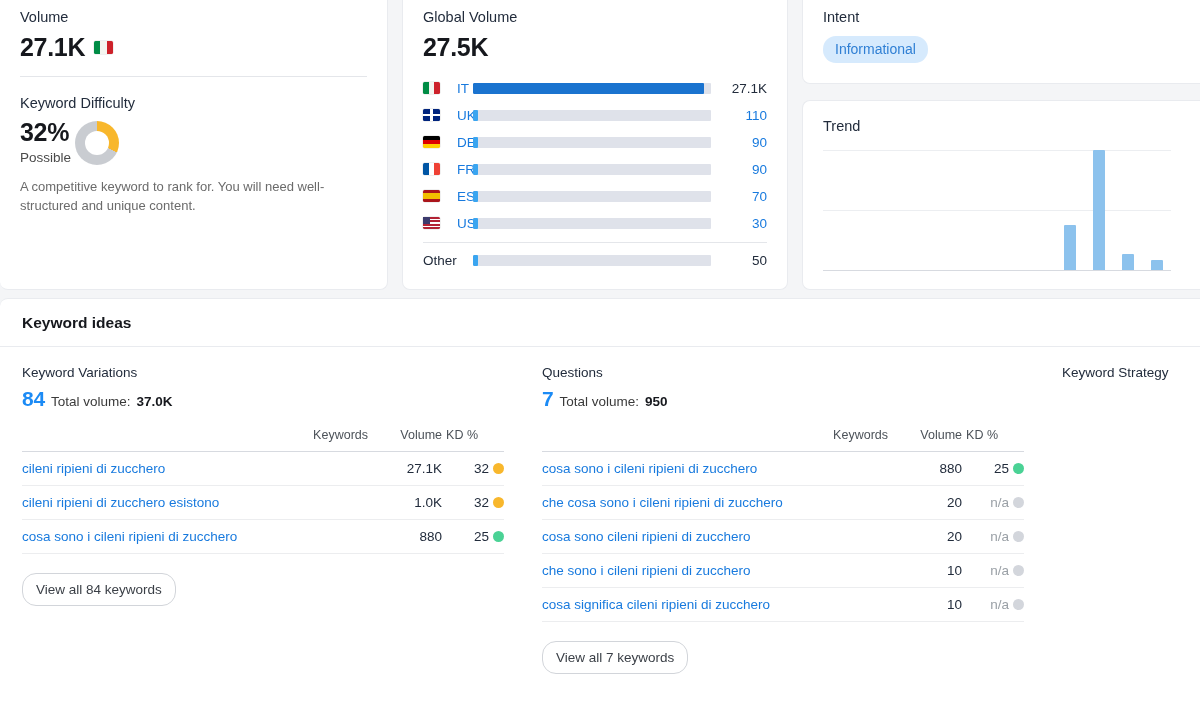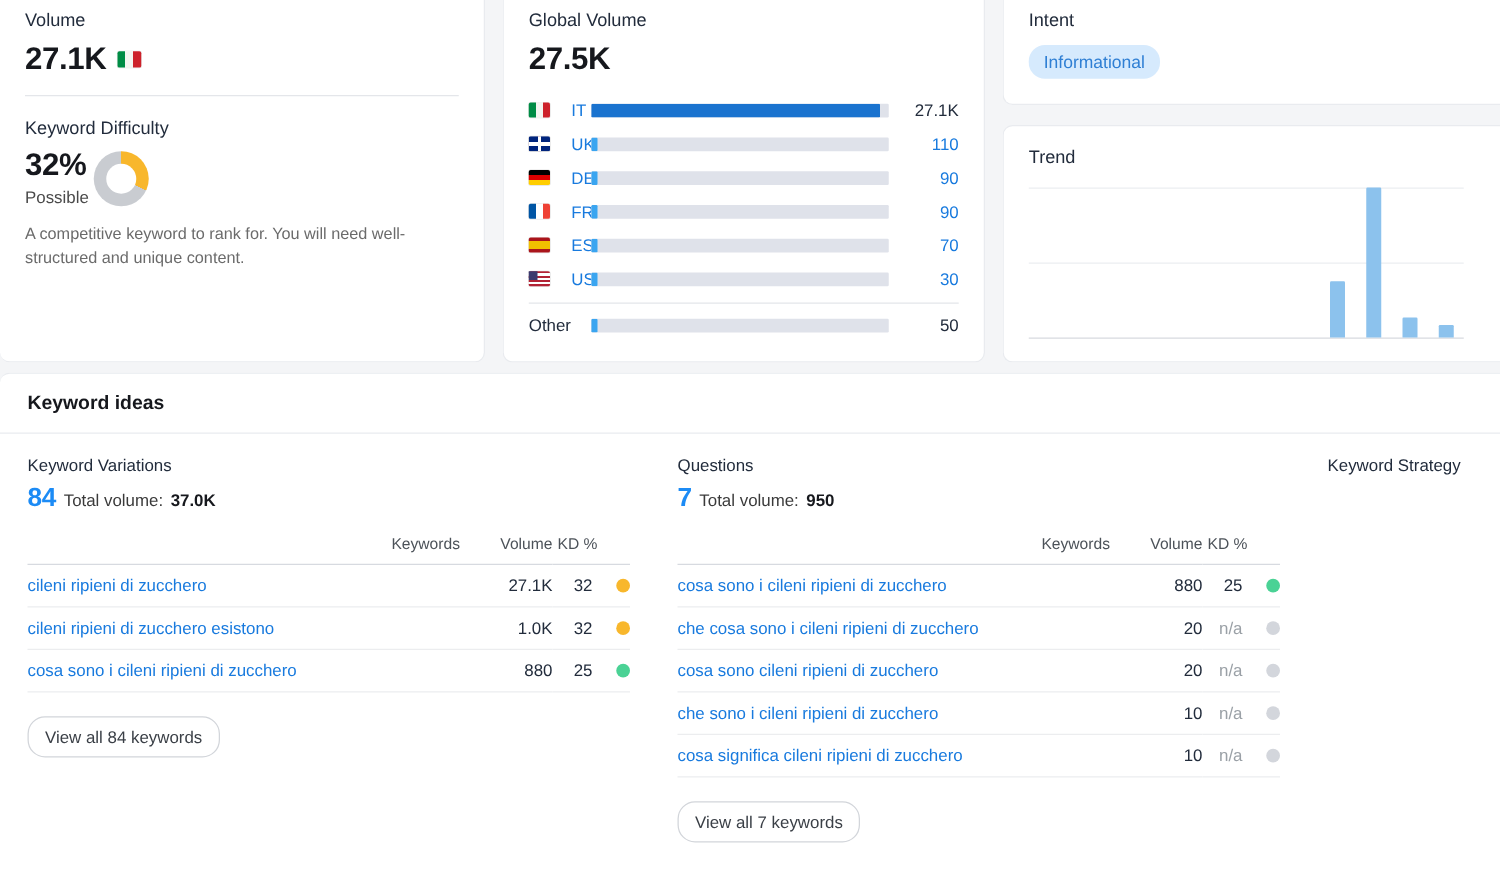--- a/index.html
+++ b/index.html
@@ -198,21 +198,21 @@
   }
   table.kw th.num { text-align: right; }
   table.kw th.kd  { text-align: right; padding-right: 26px; }
   table.kw td {
     font-size: 13.5px; padding: 9px 0; border-bottom: 1px solid #ecedef;
     color: #222c3c; white-space: nowrap;
   }
   table.kw td.kwcell a { color: #187ade; text-decoration: none; }
   table.kw td.num { text-align: right; width: 74px; }
   table.kw td.kd  { text-align: right; width: 62px; padding-right: 0; }
-  .kd-val { display: inline-flex; align-items: center; justify-content: flex-end; gap: 19px; }
+  .kd-val { display: inline-flex; align-items: center; justify-content: flex-end; gap: 4px; }
   .kd-val .na { color: #9aa0a6; }
   .dot { width: 11px; height: 11px; border-radius: 50%; display: inline-block; flex: none; }
 
   .viewall {
     margin-top: 19px;
     display: inline-block;
     padding: 8px 13px;
     font-size: 13.5px;
     color: #3a3f46;
     background: #fff;

